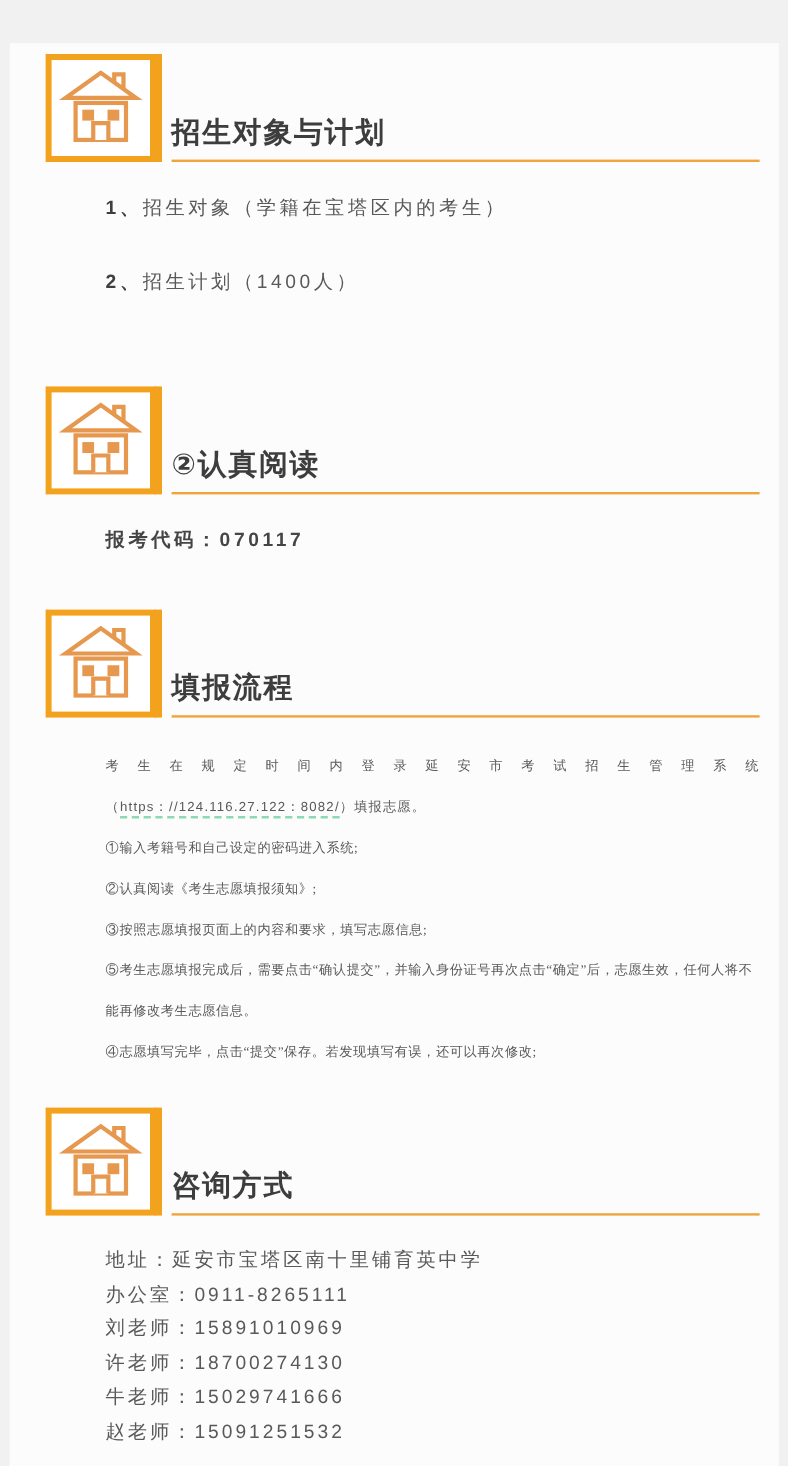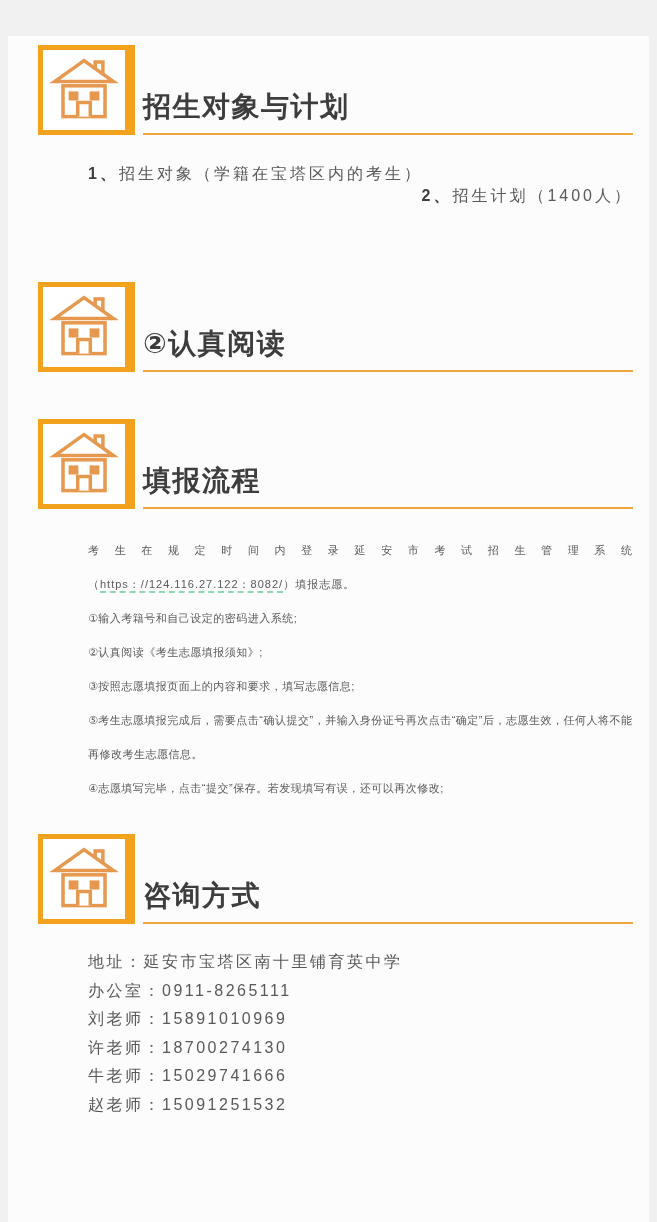--- a/index.html
+++ b/index.html
@@ -27,45 +27,45 @@
     content:"";position:absolute;top:-5px;bottom:-5px;right:-10px;width:6px;
     background:var(--accent);
   }
   .icon-box svg{display:block;}
   .title-wrap{
     flex:1;display:flex;align-items:flex-end;
     margin-left:13px;
     border-bottom:2px solid var(--underline);
   }
   .sec-title{
-    font-size:28px;font-weight:bold;color:var(--heading);
+    font-size:24px;font-weight:bold;color:var(--heading);
     letter-spacing:1.5px;padding-bottom:7px;
   }
   
   .items{margin:28px 0 0 50px;color:var(--body);font-size:16px;letter-spacing:3px;}
   .item{line-height:22px;}
-  .item + .item{text-align:right;}
+  .item + .item{margin-top:40px;}
   .item .num{font-weight:bold;color:#3f3f3f;}
   .sec2{margin-top:75px;}
   .code-line{
     margin:28px 0 0 50px;
     font-size:16px;font-weight:bold;color:#454545;letter-spacing:3px;
   }
   .sec3{margin-top:47px;}
   .process{
     margin:24px 0 0 50px;width:545px;
     font-size:11px;line-height:34px;color:var(--body);letter-spacing:1px;
   }
   .jline{text-align:justify;text-align-last:justify;}
   .url-link{
     color:var(--body);
     border-bottom:2px dashed var(--link_dash);
     padding-bottom:1px;cursor:pointer;
   }
-  .step{letter-spacing:0.5px;}
+  .step{letter-spacing:0.5px;font-family:Liberation Serif, serif;}
   .sec4{margin-top:29px;}
   .contacts{
     margin:24px 0 0 50px;
     font-size:16px;line-height:28.5px;color:var(--body);letter-spacing:2.5px;
   }
 </style>
 </head>
 <body>
 
 <div class="card">
@@ -105,20 +105,21 @@
           <rect x="20" y="44" width="60" height="44" fill="#fff"></rect>
           <rect x="28" y="52" width="14" height="13" fill="#E6984F" stroke="none"></rect>
           <rect x="58" y="52" width="14" height="13" fill="#E6984F" stroke="none"></rect>
           <path d="M41 88 V68 H59 V88" fill="#fff"></path>
         </svg>
       </div>
       <div class="title-wrap">
         <span class="sec-title">②认真阅读</span>
       </div>
     </div>
+    <div class="code-line">报考代码：070117</div>
   </div>
 
   <div class="section sec3">
     <div class="sec-header">
       <div class="icon-box">
         <svg width="72" height="70" viewBox="0 0 100 100" fill="none" stroke="#E6984F" stroke-width="5">
           <path d="M66 28 V10 H77 V33"></path>
           <path d="M8 38 L50 8 L92 38 Z" fill="#fff"></path>
           <rect x="20" y="44" width="60" height="44" fill="#fff"></rect>
           <rect x="28" y="52" width="14" height="13" fill="#E6984F" stroke="none"></rect>

